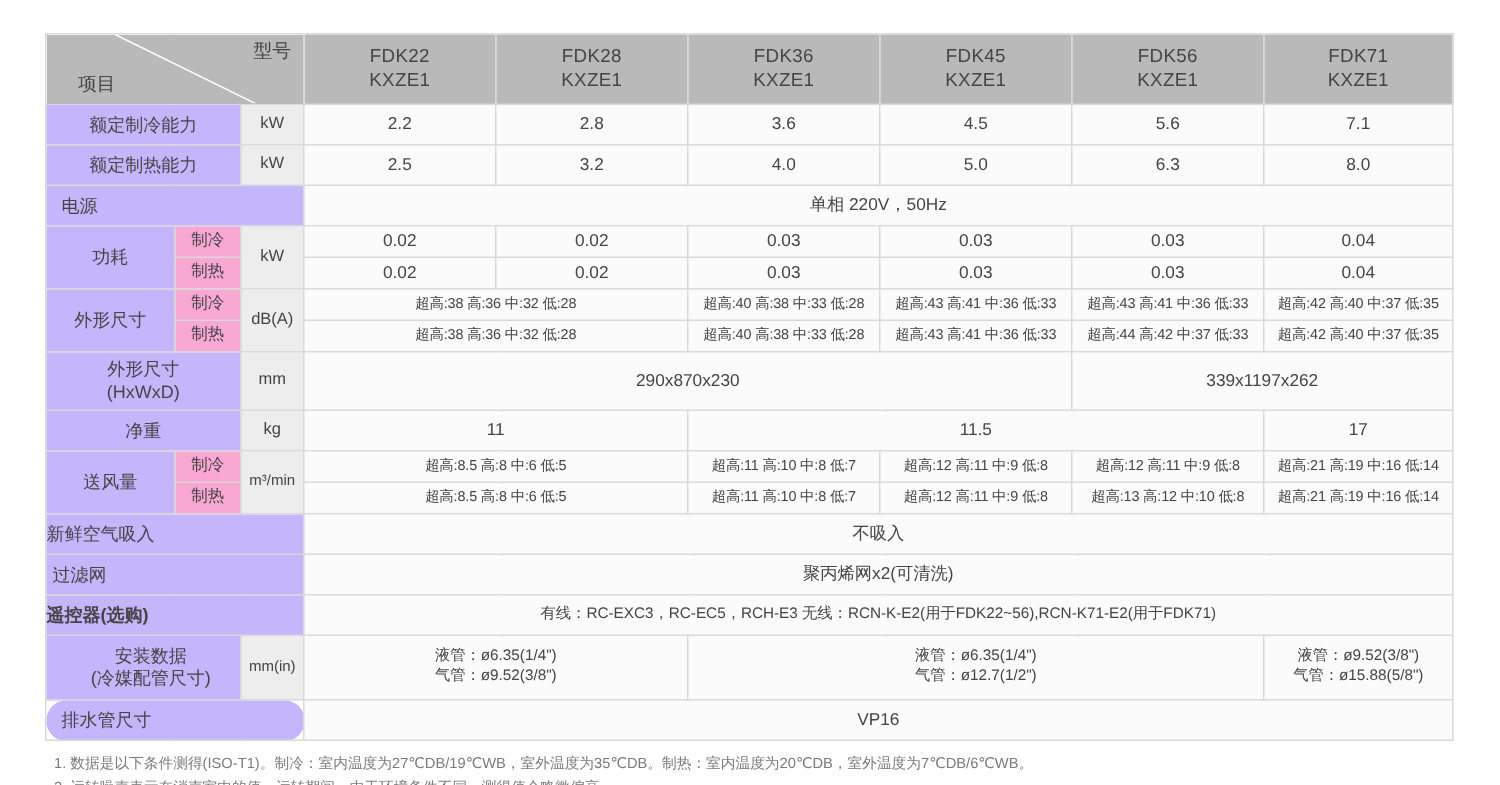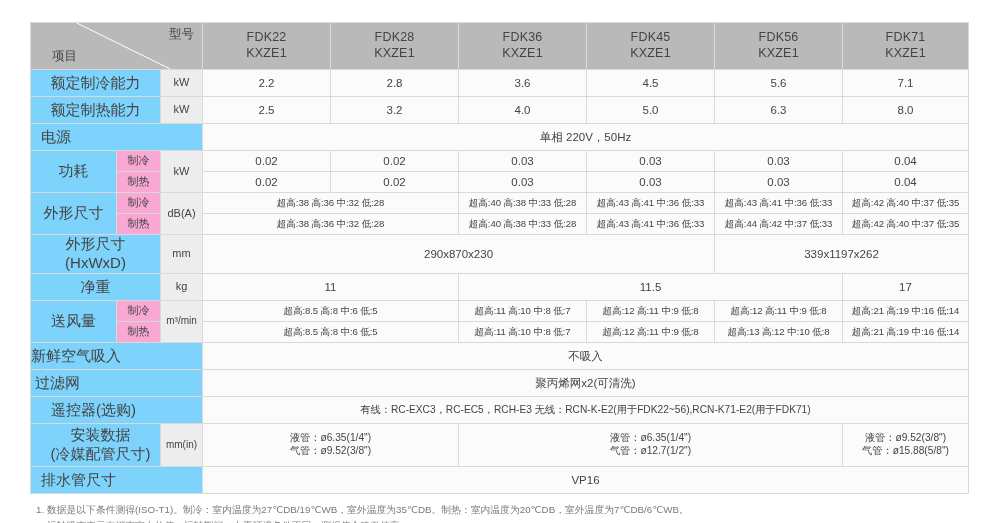--- a/index.html
+++ b/index.html
@@ -60,24 +60,24 @@
     position:absolute;
     left:21px; bottom:4px;
     font-size:12.5px;
   }
   .corner-inner .lbl-model{
     position:absolute;
     right:8px; top:4px;
     font-size:12.5px;
   }
   .rowlabel{
-    background:#7dd3fc;
+    background:#c4b5fd;
     color:#4a4a4a;
     text-align:center;
-    font-size:15px;
+    font-size:12px;
     padding:0 4px;
   }
   .rowlabel.left{ text-align:center; }
   .sublabel{
     background:#f9a8d4;
     color:#4a4a4a;
     font-size:11px;
   }
   .unit{
     background:#ededed;
@@ -265,21 +265,21 @@
       <td class="rowlabel left" colspan="3" style="text-align:left;">新鲜空气吸入</td>
       <td class="val tall" colspan="6">不吸入</td>
     </tr>
 
     <tr>
       <td class="rowlabel left" colspan="3" style="text-align:left;padding-left:4px;">过滤网</td>
       <td class="val tall" colspan="6">聚丙烯网x2(可清洗)</td>
     </tr>
 
     <tr>
-      <td class="rowlabel left" colspan="3" style="text-align:left;padding-left:20px;">遥控器(选购)</td>
+      <td class="rowlabel left" colspan="3" style="text-align:left;padding-left:0;font-weight:bold;">遥控器(选购)</td>
       <td class="val tall small" colspan="6">有线：RC-EXC3，RC-EC5，RCH-E3 无线：RCN-K-E2(用于FDK22~56),RCN-K71-E2(用于FDK71)</td>
     </tr>
 
     <tr>
       <td class="rowlabel" colspan="2" style="height:42px;text-align:center;padding-left:10px;">
         <div>安装数据</div>
         <div>(冷媒配管尺寸)</div>
       </td>
       <td class="unit" style="font-size:10px;text-align:center;">mm(in)</td>
       <td class="val small twoline" colspan="2">
@@ -290,21 +290,21 @@
         <div>液管：ø6.35(1/4")</div>
         <div>气管：ø12.7(1/2")</div>
       </td>
       <td class="val small twoline">
         <div>液管：ø9.52(3/8")</div>
         <div>气管：ø15.88(5/8")</div>
       </td>
     </tr>
 
     <tr>
-      <td class="rowlabel left" colspan="3" style="text-align:left;padding-left:10px;">排水管尺寸</td>
+      <td class="rowlabel left" colspan="3" style="text-align:left;padding-left:10px;border-radius:13px;">排水管尺寸</td>
       <td class="val tall" colspan="6">VP16</td>
     </tr>
   </tbody>
     </table>
 
   <div class="notes">
     <div>1. 数据是以下条件测得(ISO-T1)。制冷：室内温度为27℃DB/19℃WB，室外温度为35℃DB。制热：室内温度为20℃DB，室外温度为7℃DB/6℃WB。</div>
     <div>2. 运转噪声表示在消声室中的值。运转期间，由于环境条件不同，测得值会略微偏高。</div>
 
   </div>

